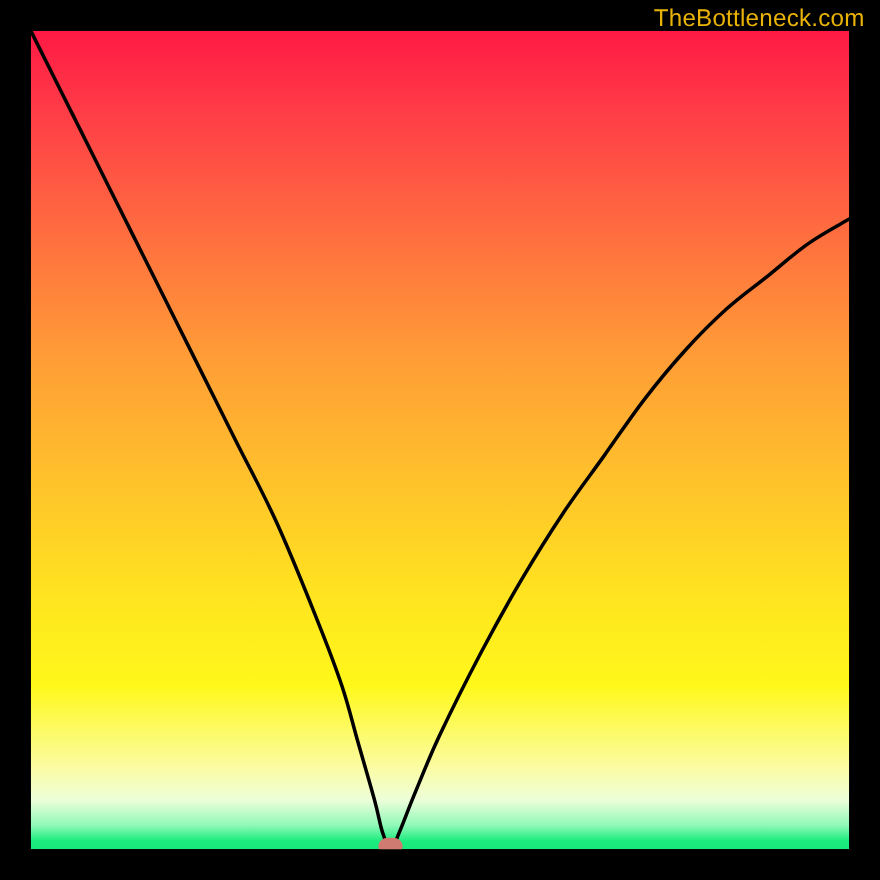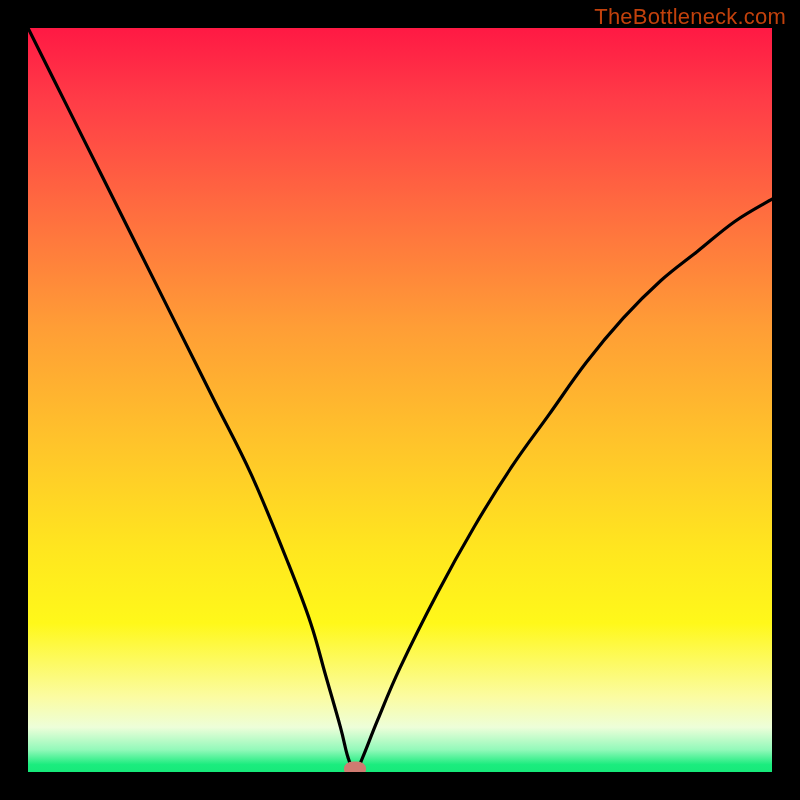--- a/index.html
+++ b/index.html
@@ -14,21 +14,21 @@
   .frame {
     position: relative;
     width: 800px;
     height: 800px;
     background: #000;
   }
   .watermark {
     position: absolute;
     top: 4px;
     right: 14px;
-    color: #c2410c;
+    color: #eab308;
     font-size: 22px;
     font-weight: 400;
     letter-spacing: 0.2px;
     z-index: 5;
   }
   .plot-area {
     position: absolute;
     left: 28px;
     top: 28px;
     width: 744px;

